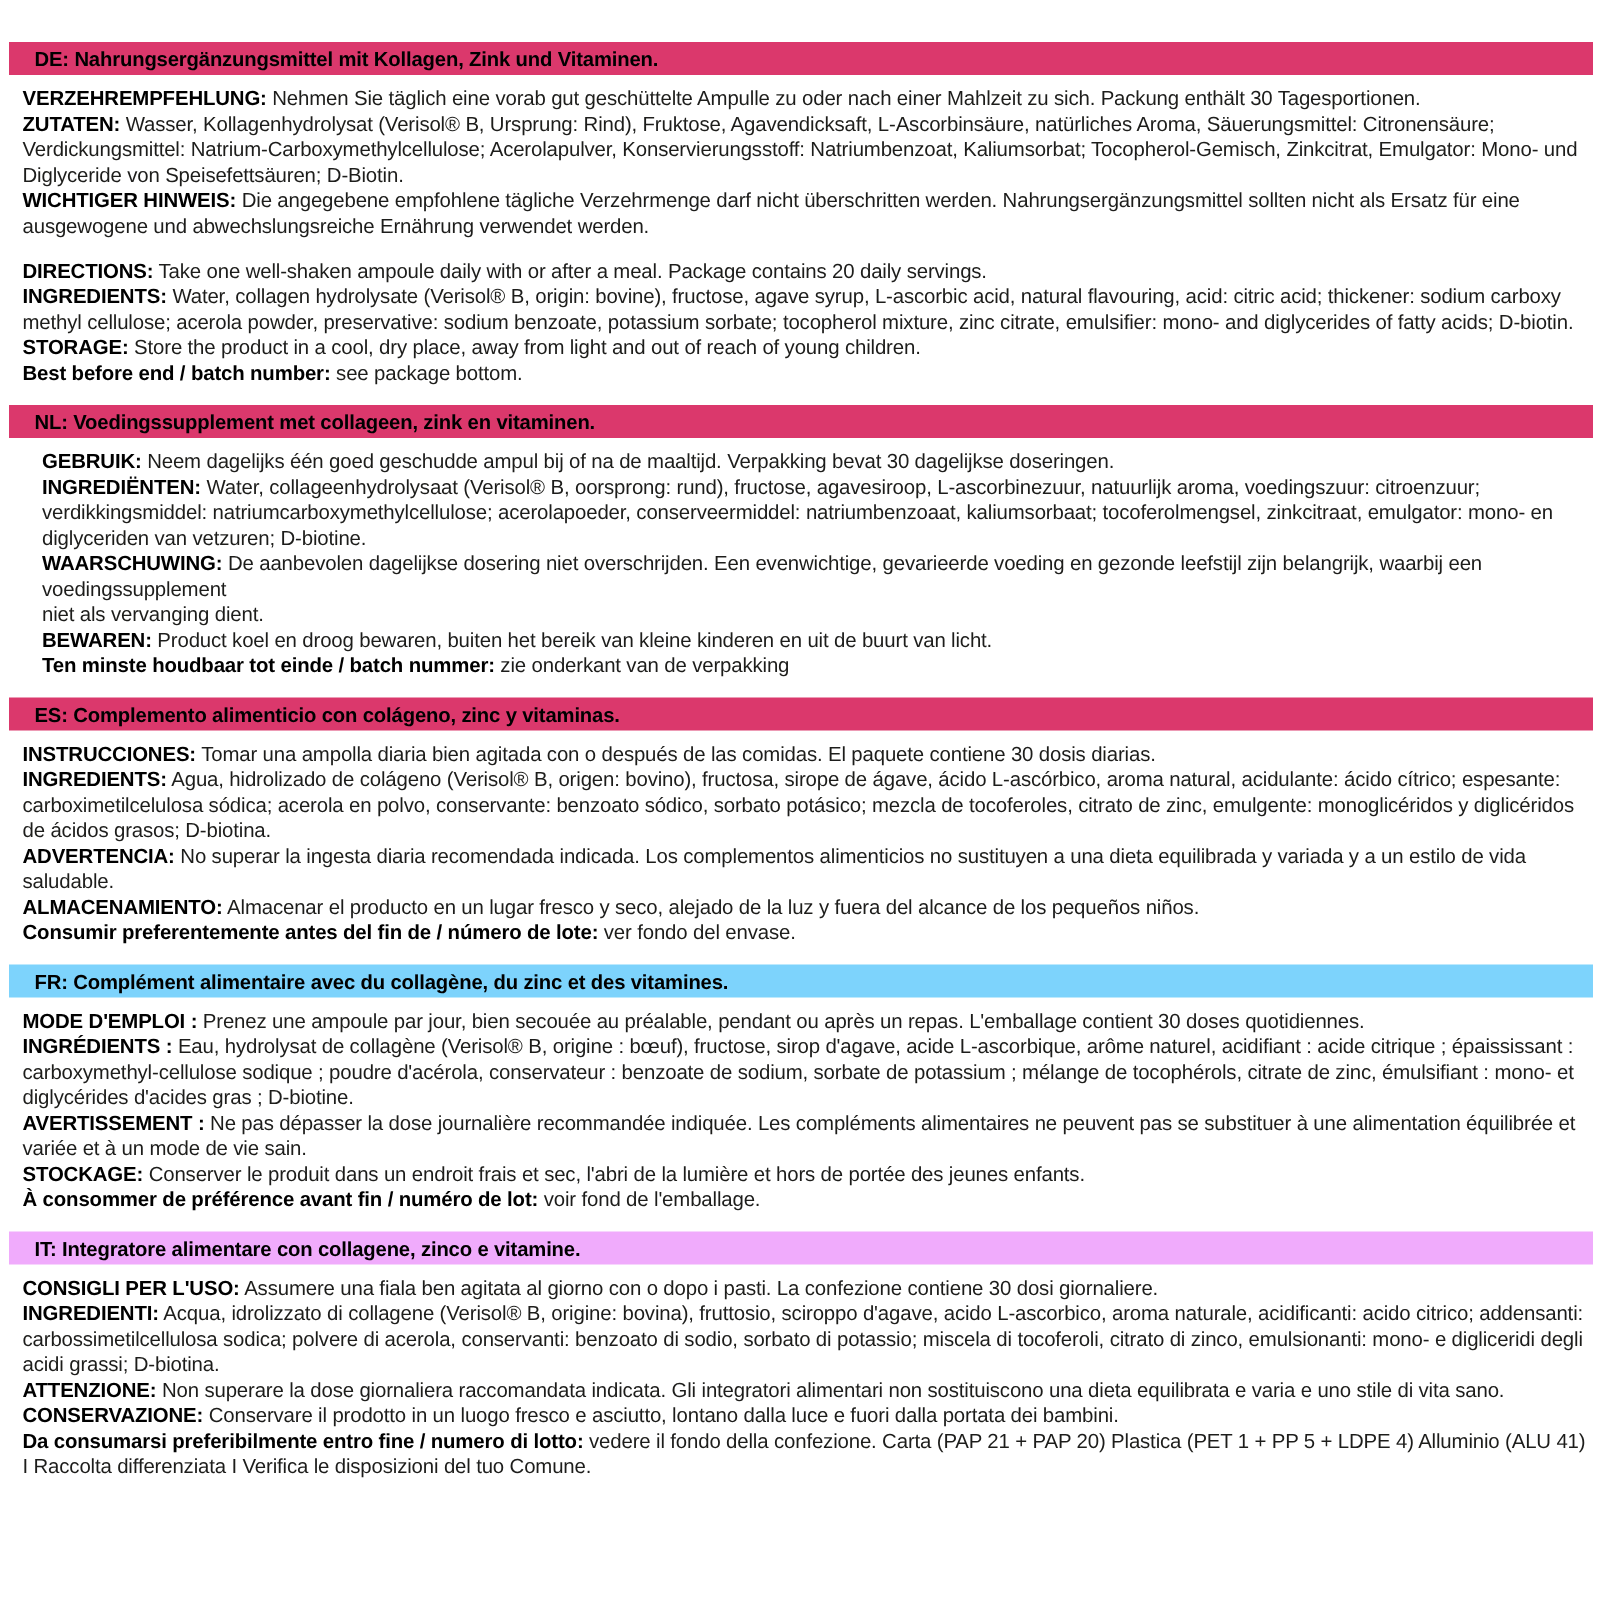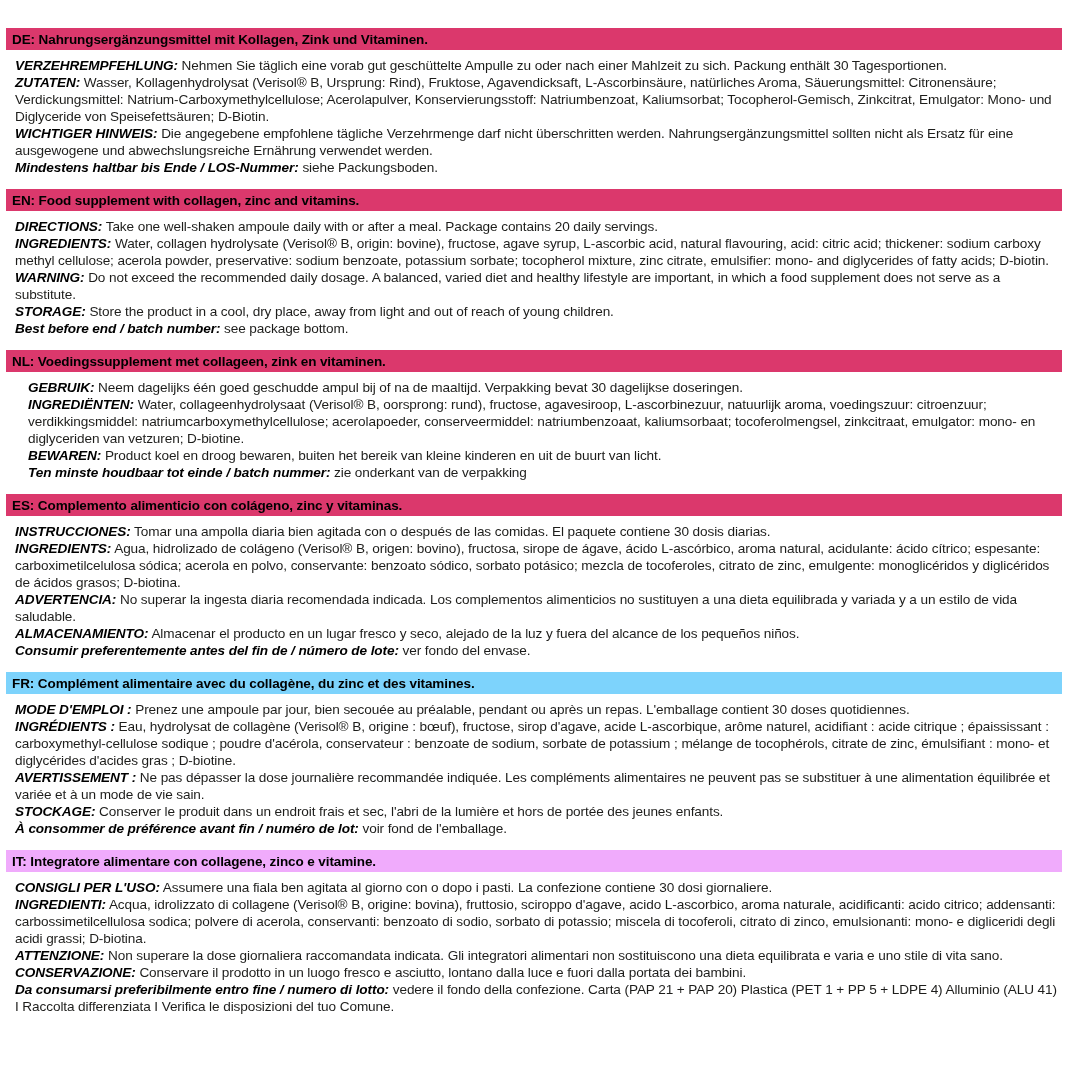--- a/index.html
+++ b/index.html
@@ -16,21 +16,21 @@
     width: 1080px;
     box-sizing: border-box;
   }
   .sec { }
   .bar {
     height: 22px;
     margin: 0 18px 0 6px;
     background: #DB386C;
     display: flex;
     align-items: center;
-    padding-left: 6px;
+    padding-left: 17px;
     box-sizing: border-box;
   }
   .bar-text {
     font-weight: 700;
     font-size: 13.5px;
     color: #000000;
     letter-spacing: -0.1px;
     white-space: nowrap;
   }
   .sec-body {
@@ -40,61 +40,57 @@
     color: #1d1d1b;
     letter-spacing: -0.1px;
   }
   .para {
     margin: 0;
     padding: 0;
   }
   .para b {
     font-weight: 700;
     color: #000000;
-    font-style: italic;
   }
   .para .ptext {
     white-space: pre-line;
   }
 </style>
 </head>
 <body>
 
 <main class="label-sheet">
   <div id="sections">
       <section class="sec">
         <div class="bar" style="background: rgb(219, 56, 108);">
           <span class="bar-text">DE: Nahrungsergänzungsmittel mit Kollagen, Zink und Vitaminen.</span>
         </div>
         <div class="sec-body" style="color: rgb(29, 29, 27);">
           <p class="para"><b>VERZEHREMPFEHLUNG:</b> <span class="ptext">Nehmen Sie täglich eine vorab gut geschüttelte Ampulle zu oder nach einer Mahlzeit zu sich. Packung enthält 30 Tagesportionen.</span></p>
           <p class="para"><b>ZUTATEN:</b> <span class="ptext">Wasser, Kollagenhydrolysat (Verisol® B, Ursprung: Rind), Fruktose, Agavendicksaft, L-Ascorbinsäure, natürliches Aroma, Säuerungsmittel: Citronensäure; Verdickungsmittel: Natrium-Carboxymethylcellulose; Acerolapulver, Konservierungsstoff: Natriumbenzoat, Kaliumsorbat; Tocopherol-Gemisch, Zinkcitrat, Emulgator: Mono- und Diglyceride von Speisefettsäuren; D-Biotin.</span></p>
           <p class="para"><b>WICHTIGER HINWEIS:</b> <span class="ptext">Die angegebene empfohlene tägliche Verzehrmenge darf nicht überschritten werden. Nahrungsergänzungsmittel sollten nicht als Ersatz für eine ausgewogene und abwechslungsreiche Ernährung verwendet werden.</span></p>
-          <p class="para"><b>Mindestens haltbar bis Ende / LOS-Nummer:</b> <span class="ptext">siehe Packungsboden.</span></p>
         </div>
       </section>
       <section class="sec">
-        <div class="bar" style="background: rgb(219, 56, 108);">
-          <span class="bar-text">EN: Food supplement with collagen, zinc and vitamins.</span>
-        </div>
         <div class="sec-body" style="color: rgb(29, 29, 27);">
           <p class="para"><b>DIRECTIONS:</b> <span class="ptext">Take one well-shaken ampoule daily with or after a meal. Package contains 20 daily servings.</span></p>
           <p class="para"><b>INGREDIENTS:</b> <span class="ptext">Water, collagen hydrolysate (Verisol® B, origin: bovine), fructose, agave syrup, L-ascorbic acid, natural flavouring, acid: citric acid; thickener: sodium carboxy methyl cellulose; acerola powder, preservative: sodium benzoate, potassium sorbate; tocopherol mixture, zinc citrate, emulsifier: mono- and diglycerides of fatty acids; D-biotin.</span></p>
-          <p class="para"><b>WARNING:</b> <span class="ptext">Do not exceed the recommended daily dosage. A balanced, varied diet and healthy lifestyle are important, in which a food supplement does not serve as a substitute.</span></p>
           <p class="para"><b>STORAGE:</b> <span class="ptext">Store the product in a cool, dry place, away from light and out of reach of young children.</span></p>
           <p class="para"><b>Best before end / batch number:</b> <span class="ptext">see package bottom.</span></p>
         </div>
       </section>
       <section class="sec">
         <div class="bar" style="background: rgb(219, 56, 108);">
           <span class="bar-text">NL: Voedingssupplement met collageen, zink en vitaminen.</span>
         </div>
         <div class="sec-body" style="color: rgb(29, 29, 27); margin-left: 28px;">
           <p class="para"><b>GEBRUIK:</b> <span class="ptext">Neem dagelijks één goed geschudde ampul bij of na de maaltijd. Verpakking bevat 30 dagelijkse doseringen.</span></p>
           <p class="para"><b>INGREDIËNTEN:</b> <span class="ptext">Water, collageenhydrolysaat (Verisol® B, oorsprong: rund), fructose, agavesiroop, L-ascorbinezuur, natuurlijk aroma, voedingszuur: citroenzuur; verdikkingsmiddel: natriumcarboxymethylcellulose; acerolapoeder, conserveermiddel: natriumbenzoaat, kaliumsorbaat; tocoferolmengsel, zinkcitraat, emulgator: mono- en diglyceriden van vetzuren; D-biotine.</span></p>
+          <p class="para"><b>WAARSCHUWING:</b> <span class="ptext">De aanbevolen dagelijkse dosering niet overschrijden. Een evenwichtige, gevarieerde voeding en gezonde leefstijl zijn belangrijk, waarbij een voedingssupplement
+niet als vervanging dient.</span></p>
           <p class="para"><b>BEWAREN:</b> <span class="ptext">Product koel en droog bewaren, buiten het bereik van kleine kinderen en uit de buurt van licht.</span></p>
           <p class="para"><b>Ten minste houdbaar tot einde / batch nummer:</b> <span class="ptext">zie onderkant van de verpakking</span></p>
         </div>
       </section>
       <section class="sec">
         <div class="bar" style="background: rgb(219, 56, 108);">
           <span class="bar-text">ES: Complemento alimenticio con colágeno, zinc y vitaminas.</span>
         </div>
         <div class="sec-body" style="color: rgb(29, 29, 27);">
           <p class="para"><b>INSTRUCCIONES:</b> <span class="ptext">Tomar una ampolla diaria bien agitada con o después de las comidas. El paquete contiene 30 dosis diarias.</span></p>

